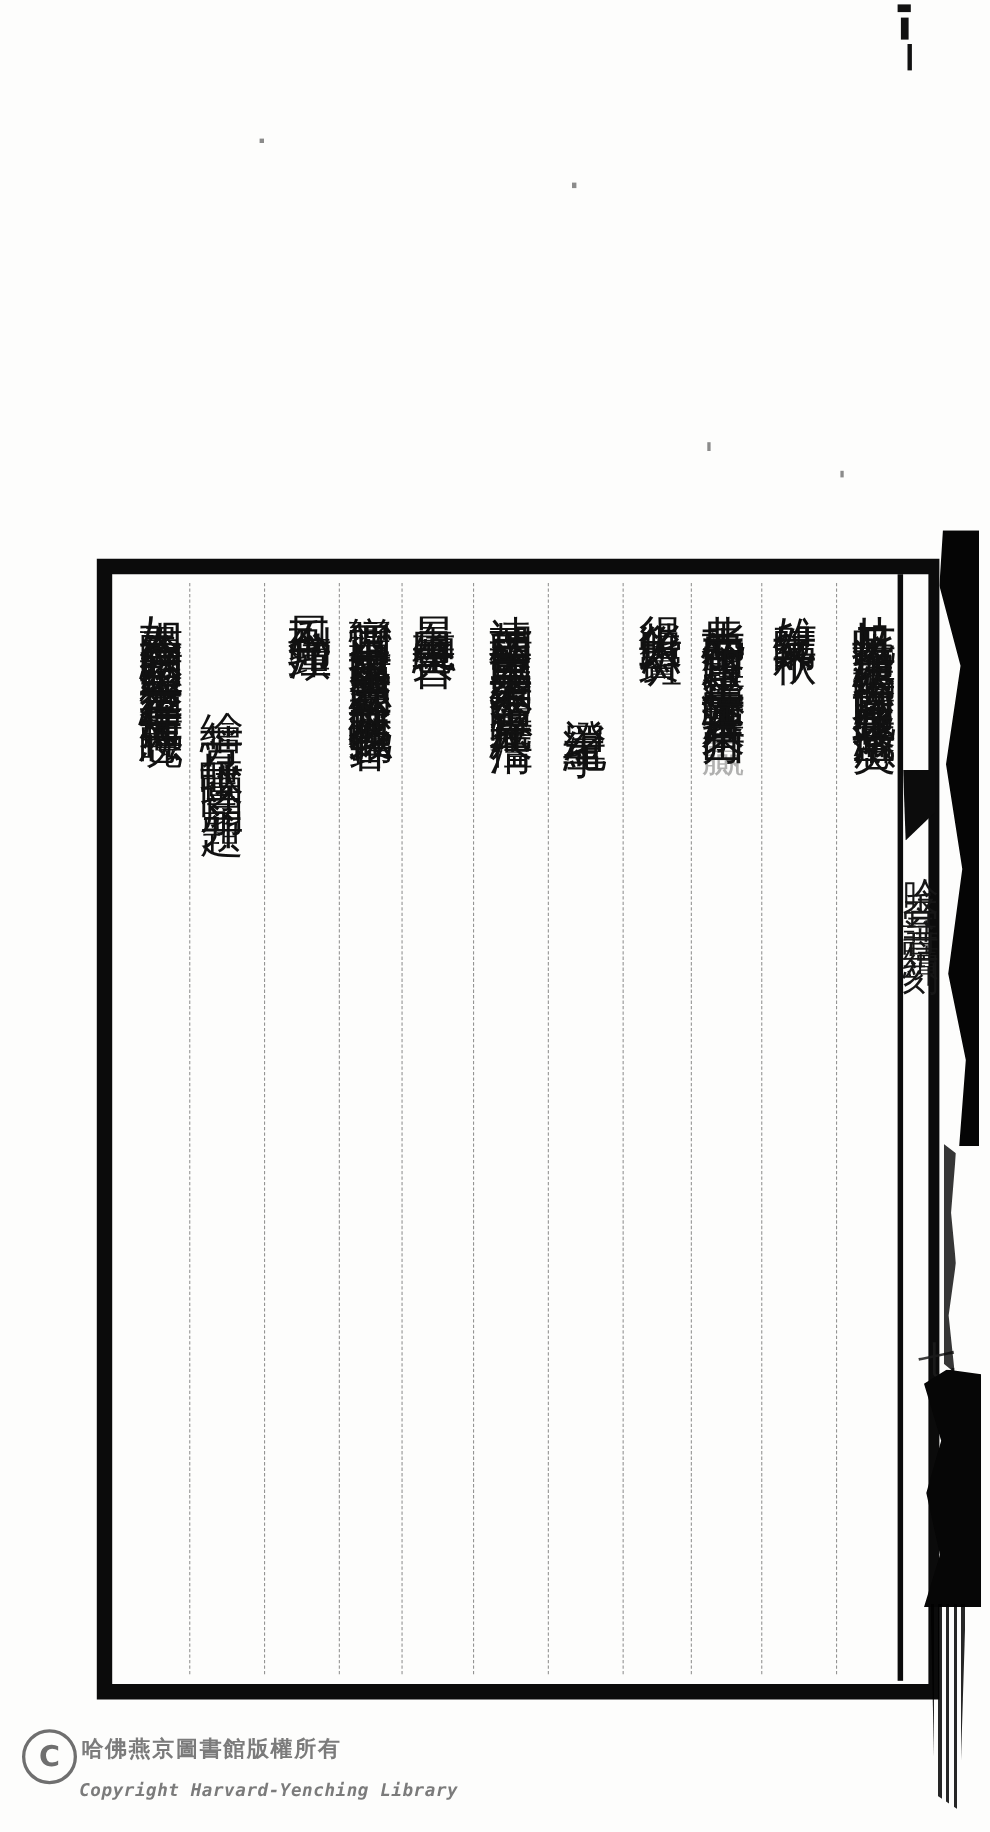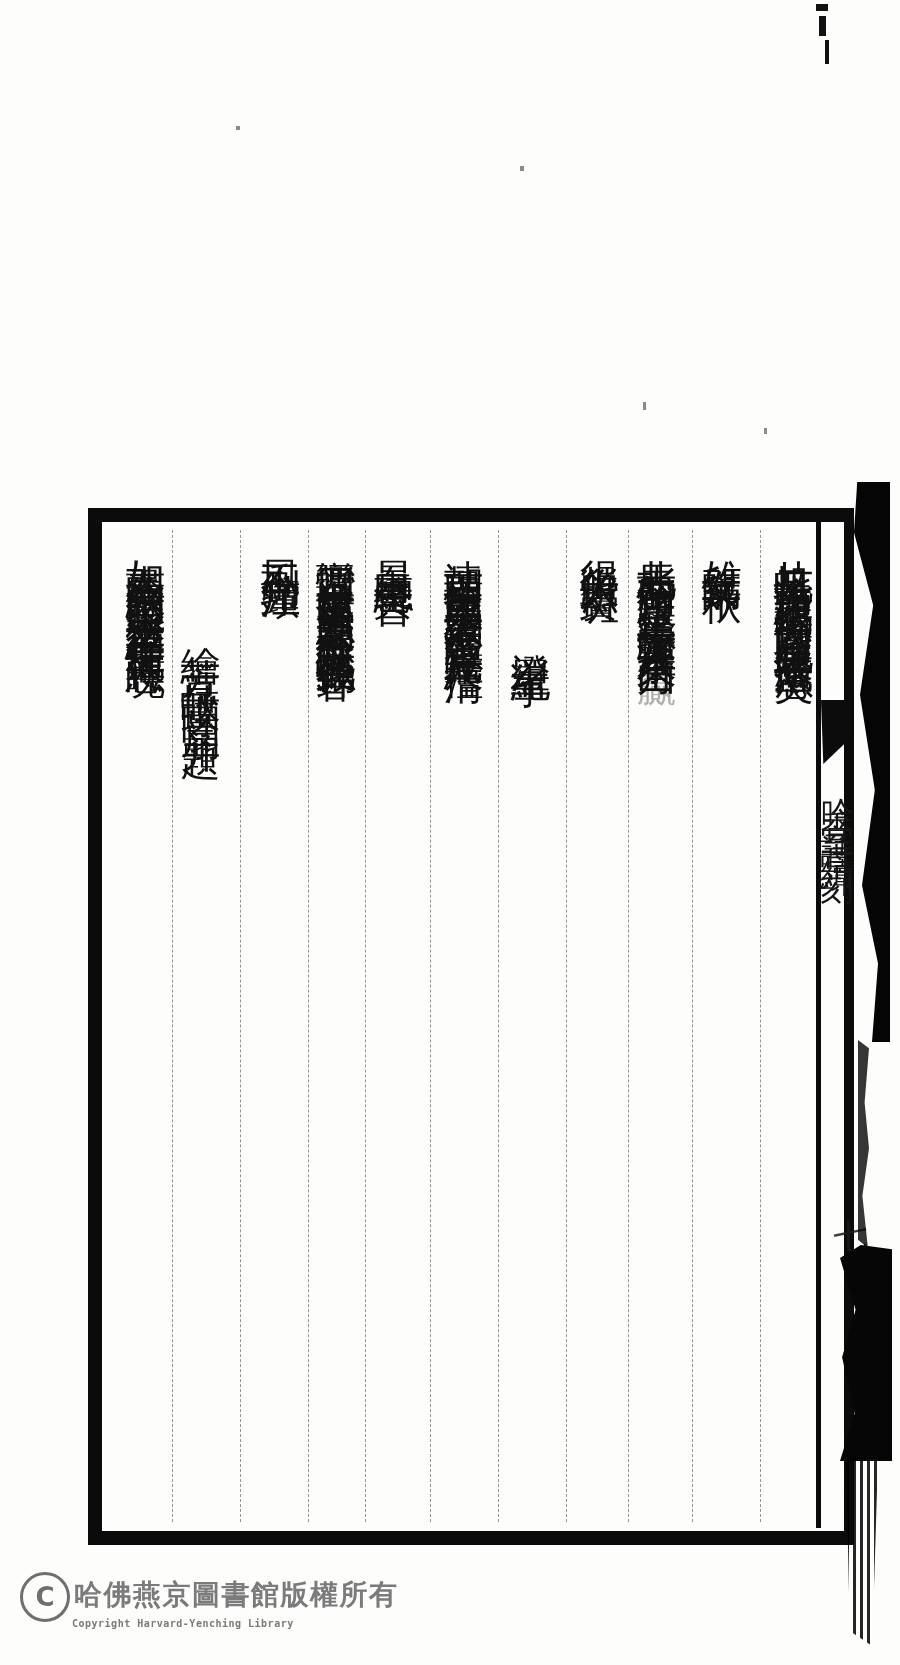--- a/index.html
+++ b/index.html
@@ -64,27 +64,27 @@
   .speck.gray{background:#8b8b8b;}
   
   .stamp-c{
     position:absolute;left:20px;top:1572px;width:44px;height:44px;border-radius:50%;
     border:3.5px solid #6f6f6f;color:#6f6f6f;
     display:flex;align-items:center;justify-content:center;
     font-family:"DejaVu Sans","Liberation Sans",sans-serif;
     font-size:26px;font-weight:bold;
   }
   .stamp-cn{
-    position:absolute;left:74px;top:1576px;font-size:28px;color:#7b7b7b;
+    position:absolute;left:74px;top:1576px;font-size:20px;color:#7b7b7b;
     font-weight:bold;letter-spacing:1.5px;white-space:nowrap;
   }
   .stamp-en{
-    position:absolute;left:72px;top:1618px;font-size:10px;color:#7b7b7b;
+    position:absolute;left:72px;top:1618px;font-size:16px;color:#7b7b7b;
     font-family:"DejaVu Sans Mono","Liberation Mono",monospace;
-    font-weight:bold;letter-spacing:.5px;white-space:nowrap;
+    font-weight:bold;letter-spacing:.5px;white-space:nowrap;font-style:italic;
   }
 </style>
 </head>
 <body>
 
 <div class="scan">
 
   <div class="frame"></div>
 
   <div class="crule" style="left:760px"></div>

